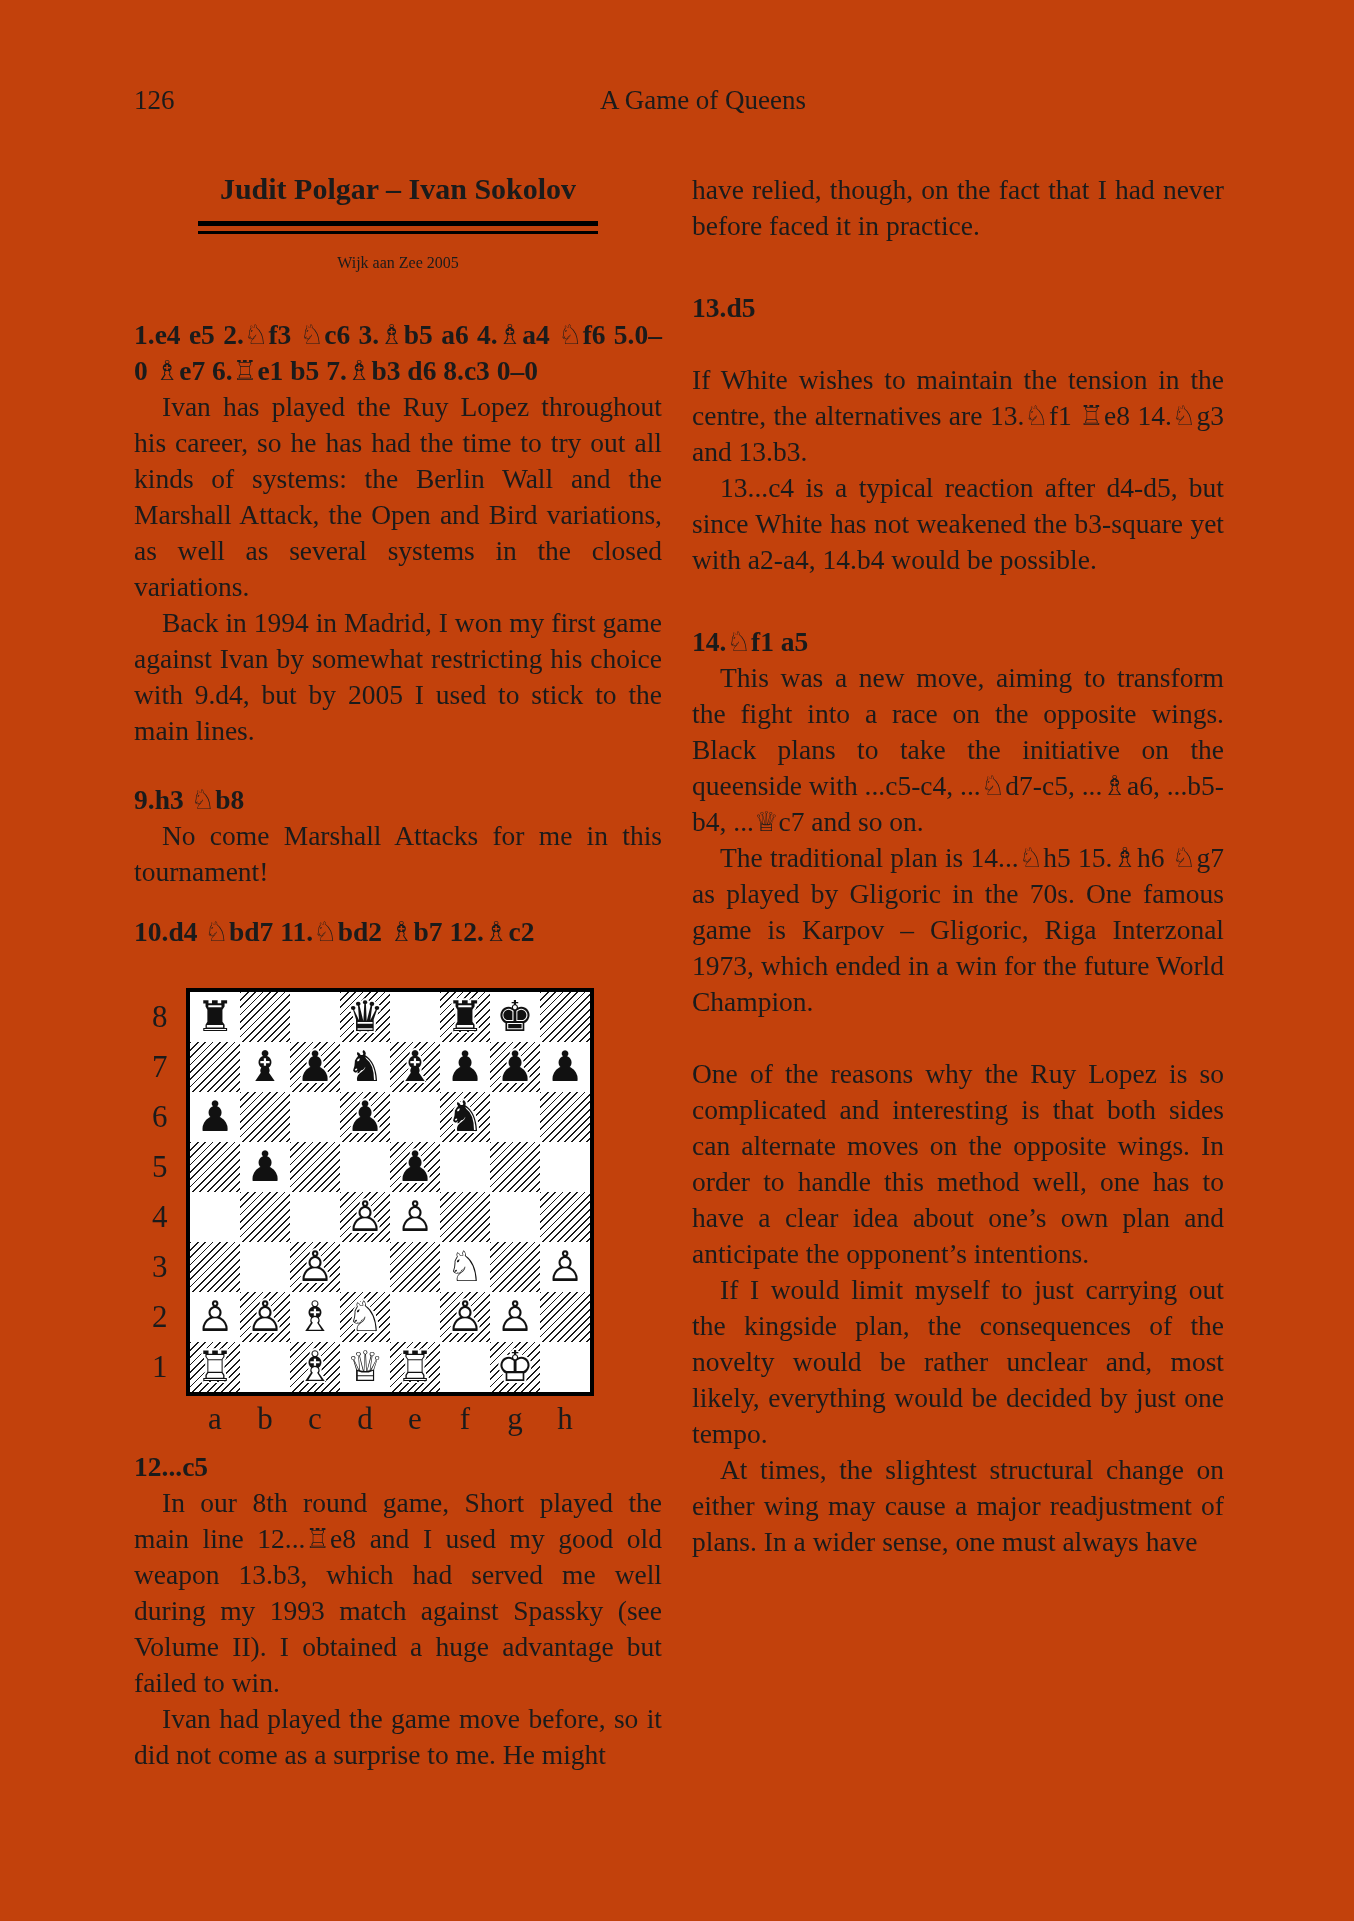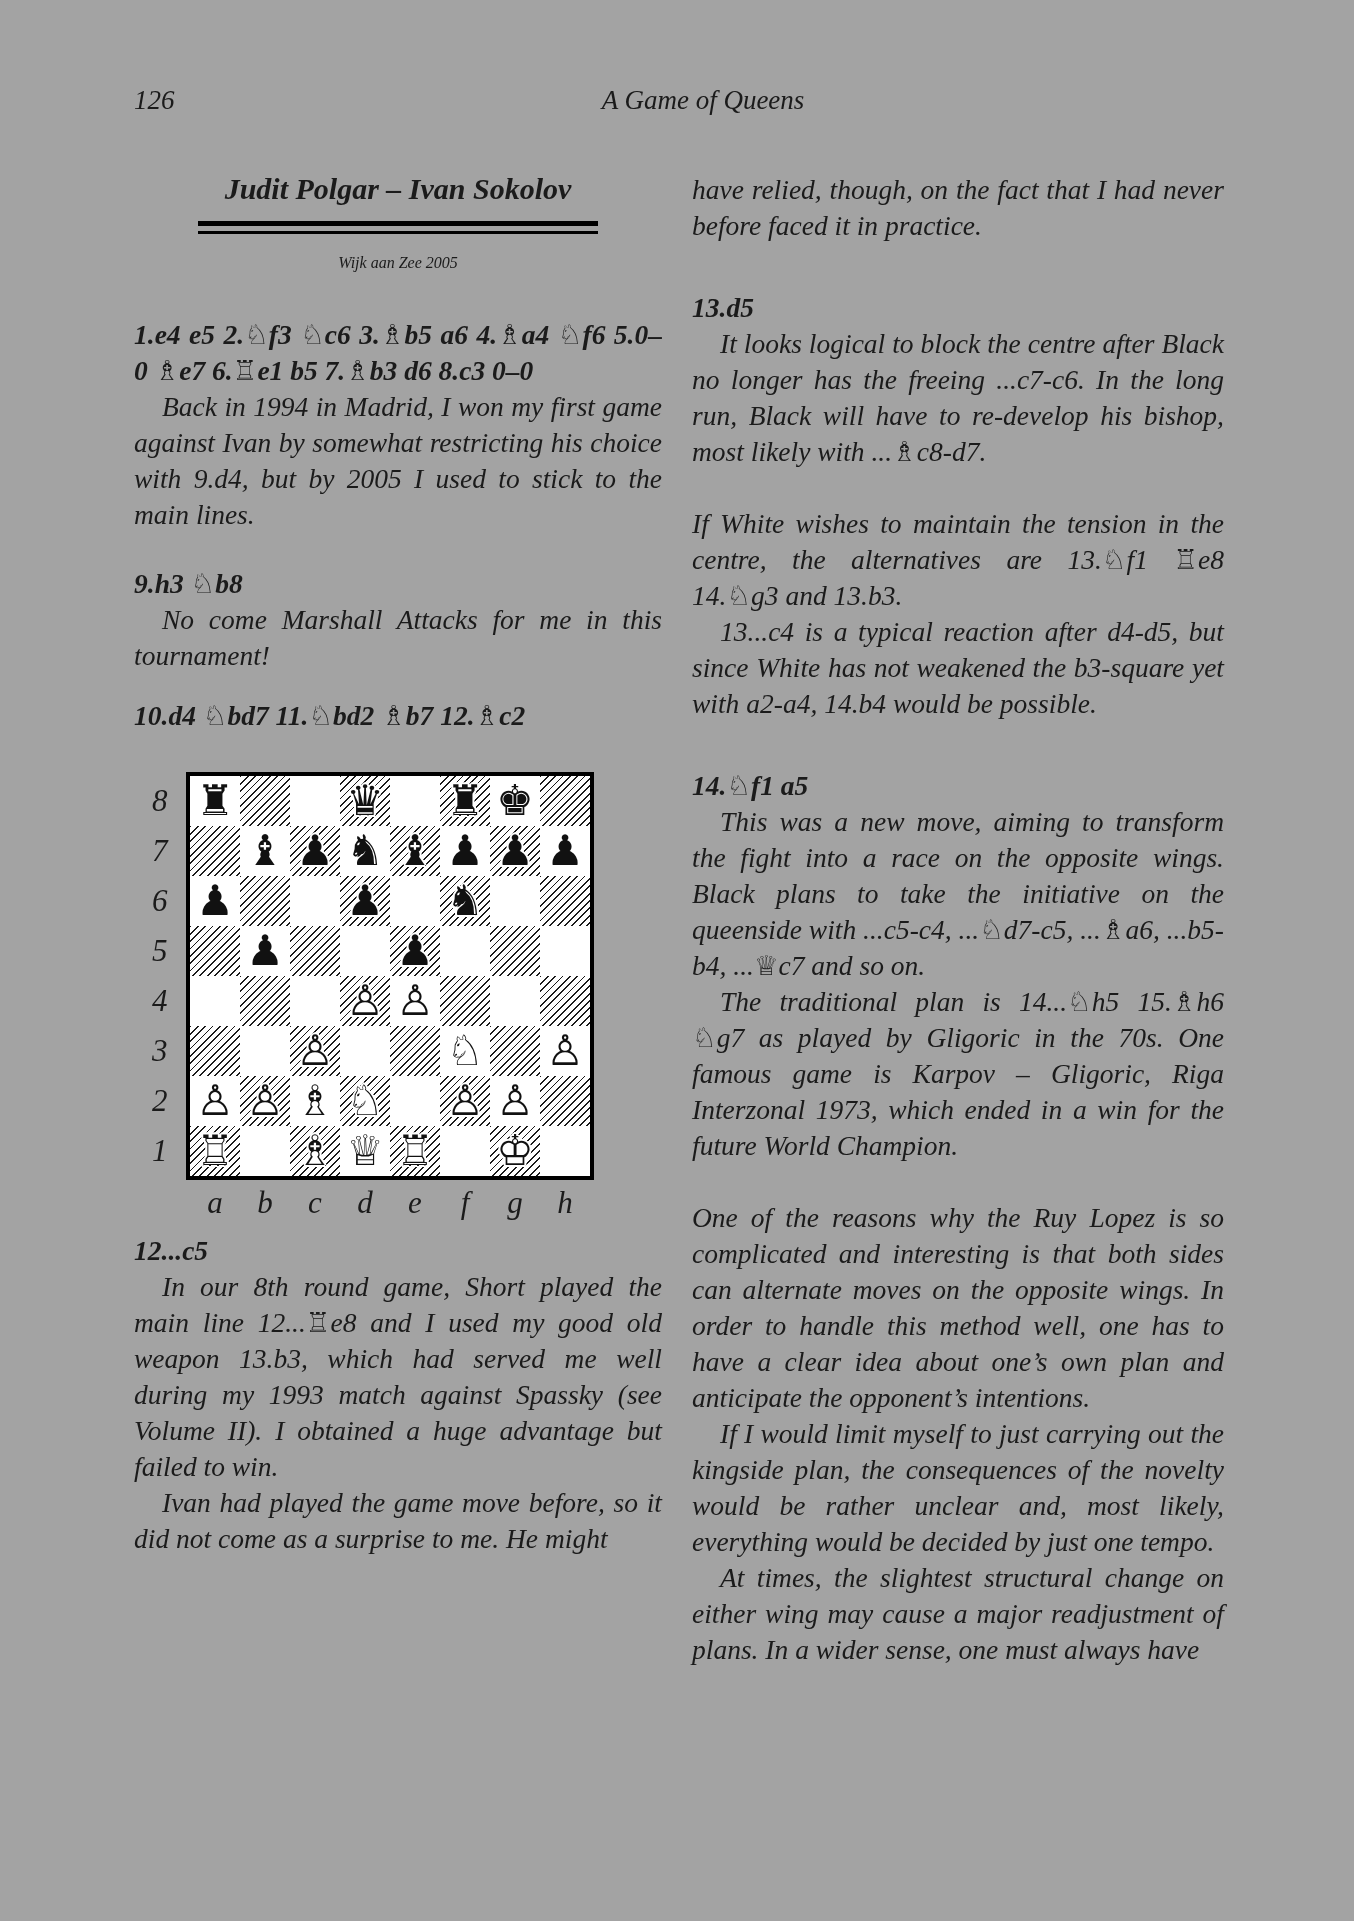--- a/index.html
+++ b/index.html
@@ -1,24 +1,23 @@
 <!DOCTYPE html>
 <html><head>
 <meta charset="utf-8">
 <style>
   html, body { margin: 0; padding: 0; background: #ffffff; }
   .page {
     position: relative;
     width: 1354px;
     height: 1921px;
-    background: #a3a3a3;
+    background: #c2410c;
     font-family: "Liberation Serif", "DejaVu Serif", "DejaVu Sans", serif;
     color: #1b1b1b;
     overflow: hidden;
-    font-style: italic;
   }
 
   
   .hdr-num {
     position: absolute; left: 134px; top: 84px;
     font-size: 27px; line-height: 32px;
   }
   .hdr-title {
     position: absolute; left: 0; top: 84px; width: 100%;
     text-align: center; font-size: 27px; line-height: 32px; padding-left: 26px;
@@ -114,20 +113,21 @@
 
   <div class="hdr-num">126</div>
   <div class="hdr-title">A Game of Queens</div>
 
   <div class="col col-left">
     <div class="gametitle">Judit Polgar – Ivan Sokolov</div>
     <div class="title-rule"></div>
     <div class="venue">Wijk aan Zee 2005</div>
 
     <p class="moves-intro">1.e4 e5 2.♘f3 ♘c6 3.♗b5 a6 4.♗a4 ♘f6 5.0–0 ♗e7 6.♖e1 b5 7.♗b3 d6 8.c3 0–0</p>
+    <p class="para">Ivan has played the Ruy Lopez throughout his career, so he has had the time to try out all kinds of systems: the Berlin Wall and the Marshall Attack, the Open and Bird variations, as well as several systems in the closed variations.</p>
     <p class="para">Back in 1994 in Madrid, I won my first game against Ivan by somewhat restricting his choice with 9.d4, but by 2005 I used to stick to the main lines.</p>
 
     <p class="movehdr">9.h3 ♘b8</p>
     <p class="para">No come Marshall Attacks for me in this tournament!</p>
 
     <p class="movehdr tight">10.d4 ♘bd7 11.♘bd2 ♗b7 12.♗c2</p>
 
     <div class="diagram">
       <div class="diag-row">
         <div class="ranks">
@@ -317,21 +317,20 @@
 
     <p class="movehdr" style="margin-top:12px">12...c5</p>
     <p class="para">In our 8th round game, Short played the main line 12...♖e8 and I used my good old weapon 13.b3, which had served me well during my 1993 match against Spassky (see Volume II). I obtained a huge advantage but failed to win.</p>
     <p class="para">Ivan had played the game move before, so it did not come as a surprise to me. He might</p>
   </div>
 
   <div class="col col-right">
     <p class="para noindent" style="margin-top:8px">have relied, though, on the fact that I had never before faced it in practice.</p>
 
     <p class="movehdr" style="margin-top:46px">13.d5</p>
-    <p class="para">It looks logical to block the centre after Black no longer has the freeing ...c7-c6. In the long run, Black will have to re-develop his bishop, most likely with ...♗c8-d7.</p>
     <p class="para noindent gap-before">If White wishes to maintain the tension in the centre, the alternatives are 13.♘f1 ♖e8 14.♘g3 and 13.b3.</p>
 
     <p class="para">13...c4 is a typical reaction after d4-d5, but since White has not weakened the b3-square yet with a2-a4, 14.b4 would be possible.</p>
 
     <p class="movehdr" style="margin-top:46px">14.♘f1 a5</p>
     <p class="para">This was a new move, aiming to transform the fight into a race on the opposite wings. Black plans to take the initiative on the queenside with ...c5-c4, ...♘d7-c5, ...♗a6, ...b5-b4, ...♕c7 and so on.</p>
     <p class="para">The traditional plan is 14...♘h5 15.♗h6 ♘g7 as played by Gligoric in the 70s. One famous game is Karpov – Gligoric, Riga Interzonal 1973, which ended in a win for the future World Champion.</p>
     <p class="para noindent gap-before">One of the reasons why the Ruy Lopez is so complicated and interesting is that both sides can alternate moves on the opposite wings. In order to handle this method well, one has to have a clear idea about one’s own plan and anticipate the opponent’s intentions.</p>
     <p class="para">If I would limit myself to just carrying out the kingside plan, the consequences of the novelty would be rather unclear and, most likely, everything would be decided by just one tempo.</p>
     <p class="para">At times, the slightest structural change on either wing may cause a major readjustment of plans. In a wider sense, one must always have</p>

